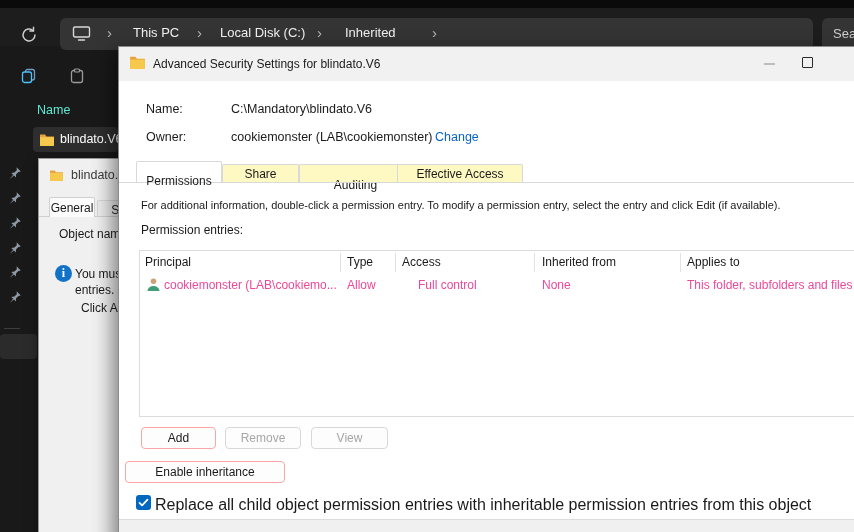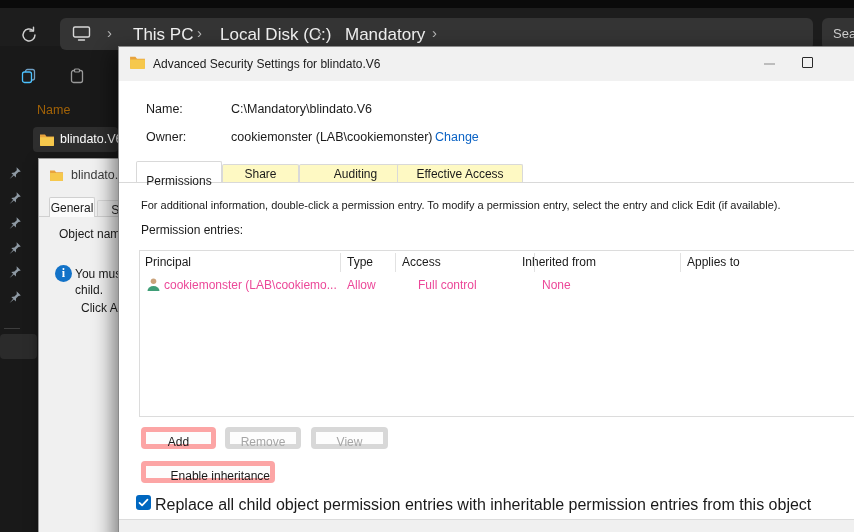--- a/index.html
+++ b/index.html
@@ -8,27 +8,27 @@
   #root { position:relative; width:854px; height:532px; background:#191919; overflow:hidden; }
   .abs { position:absolute; }
 
   
   #topstrip { left:0; top:0; width:854px; height:8px; background:#0a0a0a; }
   #navrow { left:0; top:8px; width:854px; height:38px; background:#1d1d1d; }
   #refresh-btn { left:20px; top:18px; width:18px; height:18px; }
   #addressbar { left:60px; top:10px; width:753px; height:32px; background:#343434; border-radius:6px; }
   #searchbox { left:822px; top:10px; width:40px; height:32px; background:#343434; border-radius:6px 0 0 6px; }
   #searchbox span { position:absolute; left:11px; top:8px; font-size:13px; color:#cfcfcf; }
-  .crumb { position:absolute; top:7px; font-size:17px; color:#f0f0f0; white-space:nowrap; }
+  .crumb { position:absolute; top:7px; font-size:13px; color:#f0f0f0; white-space:nowrap; }
   .chev { position:absolute; top:6px; font-size:15px; color:#b5b5b5; }
   #pc-icon { left:12px; top:7px; }
   #cmdbar-copy { left:21px; top:68px; }
   #cmdbar-paste { left:69px; top:68px; }
 
-  #name-header { left:37px; top:103px; font-size:12.5px; color:#a16207; }
+  #name-header { left:37px; top:103px; font-size:12.5px; color:#5eead4; }
   #file-row { left:33px; top:127px; width:85px; height:25px; background:#2e2e2e; border-radius:4px; }
   #file-row .flabel { position:absolute; left:27px; top:5px; font-size:12.5px; color:#fff; white-space:nowrap; }
   #file-row .ficon { position:absolute; left:6px; top:5px; }
 
   .pin { left:8px; width:14px; height:14px; }
   #side-divider { left:4px; top:328px; width:16px; height:1px; background:#3d3d3d; }
   #side-selected { left:0; top:334px; width:37px; height:25px; background:#2b2b2b; border-radius:4px; }
 
   
   #props { left:38px; top:158px; width:300px; height:380px; background:#f0f0f0;
@@ -56,44 +56,44 @@
   #max-btn { position:absolute; left:683px; top:10px; width:11px; height:11px; border:1.5px solid #2a2a2a; border-radius:1px; }
 
   .fieldlabel { position:absolute; left:27px; font-size:12.5px; color:#1a1a1a; }
   .fieldvalue { position:absolute; left:112px; font-size:12.5px; color:#1a1a1a; white-space:nowrap; }
   #change-link { position:absolute; left:316px; top:83px; font-size:12.5px; color:#0b63c5; cursor:pointer; }
 
   .stab { position:absolute; font-size:12px; color:#1a1a1a; text-align:center; background:#fef9c3;
           border:1px solid #d9d9d9; border-bottom:none; border-radius:2px 2px 0 0; }
   #stab-permissions { left:17px; top:114px; width:86px; height:21px; background:#fff; z-index:2; padding-top:12px; }
   #stab-share { left:103px; top:117px; width:77px; height:18px; padding-top:2px; }
-  #stab-auditing { left:180px; top:117px; width:113px; height:18px; padding-top:2px; }
+  #stab-auditing { left:180px; top:117px; width:113px; height:18px; padding-top:13px; }
   #stab-effective { left:278px; top:117px; width:126px; height:18px; padding-top:2px; }
   #stab-line { position:absolute; left:0; top:135px; width:100%; height:1px; background:#d9d9d9; }
 
   #sec-instructions { position:absolute; left:22px; top:152px; font-size:11px; color:#1a1a1a; white-space:nowrap; }
   #entries-label { position:absolute; left:22px; top:176px; font-size:12px; color:#1a1a1a; }
 
   #perm-table { position:absolute; left:20px; top:203px; width:720px; height:167px;
                 background:#fff; border:1px solid #dcdcdc; }
   .th { position:absolute; top:4px; font-size:12px; color:#1a1a1a; white-space:nowrap; }
   .colsep { position:absolute; top:2px; width:1px; height:19px; background:#e2e2e2; }
   #perm-header { position:absolute; left:0; top:0; width:100%; height:23px; background:#fff; }
   #perm-row { position:absolute; left:0; top:23px; width:100%; height:23px; }
   .td { position:absolute; top:4px; font-size:12px; color:#ec4899; white-space:nowrap; }
   #principal-cell { left:24px; }
   #user-icon { position:absolute; left:6px; top:3px; }
 
-  .btn { position:absolute; height:22px; background:#fdfdfd; border:5px solid #fca5a5; border-radius:4px;
+  .btn { position:absolute; height:22px; background:#fdfdfd; border:1px solid #fca5a5; border-radius:4px;
          font-size:12px; color:#1a1a1a; text-align:center; line-height:20px; }
   .btn.disabled { border-color:#d8d8d8; color:#a6a6a6; }
   #btn-add { left:22px; top:380px; width:75px; }
   #btn-remove { left:106px; top:380px; width:76px; }
   #btn-view { left:192px; top:380px; width:77px; }
-  #btn-inherit { left:22px; top:414px; width:134px;text-align:right; }
+  #btn-inherit { left:6px; top:414px; width:160px; }
 
   #replace-check { position:absolute; left:17px; top:448px; width:15px; height:15px; background:#0067c0;
                    border-radius:3px; }
   #replace-label { position:absolute; left:36px; top:449px; font-size:16px; color:#1a1a1a; white-space:nowrap; }
   #sec-footer { position:absolute; left:0; top:472px; width:100%; height:28px; background:#f0f0f0;
                 border-top:1px solid #dcdcdc; }
 </style>
 </head>
 <body>
 
@@ -113,21 +113,21 @@
         <svg width="19" height="17" viewBox="0 0 19 17">
             <rect x="1.5" y="2" width="16" height="10" rx="1.5" fill="none" stroke="#d8d8d8" stroke-width="1.4"></rect>
             <path d="M6.5 15h6" stroke="#d8d8d8" stroke-width="1.4" stroke-linecap="round"></path>
           </svg>
       </span>
       <span class="chev" style="left:47px">›</span>
       <span class="crumb" style="left:73px">This PC</span>
       <span class="chev" style="left:137px">›</span>
       <span class="crumb" style="left:160px">Local Disk (C:)</span>
       <span class="chev" style="left:257px">›</span>
-      <span class="crumb" style="left:285px">Mandatory</span>
+      <span class="crumb" style="left:285px">Inherited</span>
       <span class="chev" style="left:372px">›</span>
     </div>
     <div id="searchbox" class="abs">
       <span>Sea</span>
     </div>
   </div>
 
   <div id="cmdbar-copy" class="abs">
     <svg width="16" height="16" viewBox="0 0 16 16">
         <rect x="4.5" y="1.5" width="9" height="10.5" rx="2" fill="none" stroke="#6f9fc4" stroke-width="1.3"></rect>
@@ -181,21 +181,21 @@
           <path d="M1 4.2h14V12a1 1 0 0 1-1 1H2a1 1 0 0 1-1-1z" fill="#f6c84c"></path>
         </svg>
     </span>
     <span class="ptitle">blindato.V</span>
     <div id="ptab-general" class="ptab">General</div>
     <div id="ptab-sha" class="ptab">Sha</div>
     <div id="ptab-line"></div>
     <span class="ptext" style="left:20px; top:68px">Object name</span>
     <span id="info-icon">i</span>
     <span class="ptext" style="left:36px; top:108px">You mus</span>
-    <span class="ptext" style="left:36px; top:124px">child.</span>
+    <span class="ptext" style="left:36px; top:124px">entries.</span>
     <span class="ptext" style="left:42px; top:142px">Click Ad</span>
   </div>
 
   <div id="sec" class="abs">
     <div id="sec-titlebar">
       <span id="sec-folder-icon">
         <svg width="17" height="14" viewBox="0 0 16 13">
             <path d="M1 1.5h5l1.5 2H15v8.5a1 1 0 0 1-1 1H2a1 1 0 0 1-1-1z" fill="#e8a33d"></path>
             <path d="M1 4.2h14V12a1 1 0 0 1-1 1H2a1 1 0 0 1-1-1z" fill="#f6c84c"></path>
           </svg>
@@ -218,38 +218,39 @@
     <div id="stab-line"></div>
 
     <div id="sec-instructions">For additional information, double-click a permission entry. To modify a permission entry, select the entry and click Edit (if available).</div>
     <div id="entries-label">Permission entries:</div>
 
     <div id="perm-table">
       <div id="perm-header">
         <span class="th" style="left:5px">Principal</span>
         <span class="th" style="left:207px">Type</span>
         <span class="th" style="left:262px">Access</span>
-        <span class="th" style="left:382px">Inherited from</span>
+        <span class="th" style="left:402px">Inherited from</span>
         <span class="th" style="left:547px">Applies to</span>
         <span class="colsep" style="left:200px"></span>
         <span class="colsep" style="left:255px"></span>
         <span class="colsep" style="left:394px"></span>
         <span class="colsep" style="left:540px"></span>
       </div>
       <div id="perm-row">
         <span id="user-icon">
           <svg width="15" height="15" viewBox="0 0 14 14">
               <circle cx="7" cy="4" r="2.6" fill="#caa27a"></circle>
               <path d="M1.4 13a5.6 4.6 0 0 1 11.2 0z" fill="#3f9e77"></path>
             </svg>
         </span>
         <span class="td" id="principal-cell">cookiemonster (LAB\cookiemo...</span>
         <span class="td" style="left:207px">Allow</span>
         <span class="td" style="left:278px">Full control</span>
         <span class="td" style="left:402px">None</span>
+        <span class="td" style="left:547px">This folder, subfolders and files</span>
       </div>
     </div>
 
     <div id="btn-add" class="btn">Add</div>
     <div id="btn-remove" class="btn disabled">Remove</div>
     <div id="btn-view" class="btn disabled">View</div>
     <div id="btn-inherit" class="btn">Enable inheritance</div>
 
     <div id="replace-check">
       <svg width="15" height="15" viewBox="0 0 15 15">

